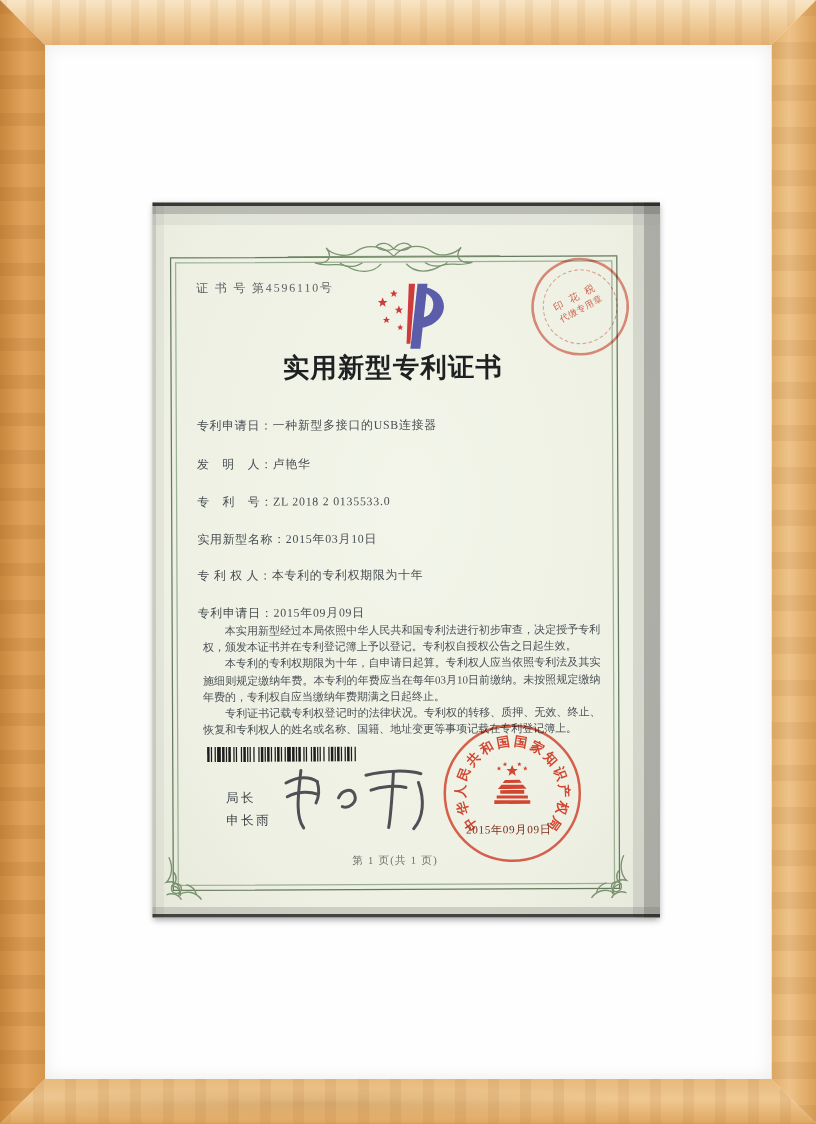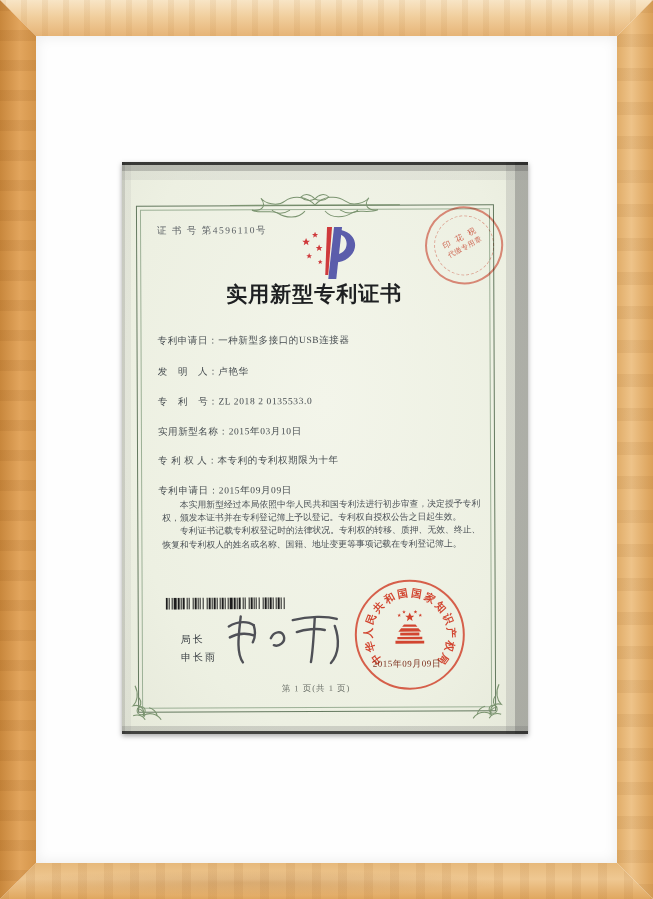--- a/index.html
+++ b/index.html
@@ -158,20 +158,21 @@
         <div class="field-row" style="top:0px"><span>专利申请日：</span><span>一种新型多接口的USB连接器</span></div>
         <div class="field-row" style="top:31px"><span>发　明　人：</span><span>卢艳华</span></div>
         <div class="field-row" style="top:61px"><span>专　利　号：</span><span>ZL 2018 2 0135533.0</span></div>
         <div class="field-row" style="top:91px"><span>实用新型名称：</span><span>2015年03月10日</span></div>
         <div class="field-row" style="top:120px"><span>专 利 权 人：</span><span>本专利的专利权期限为十年</span></div>
         <div class="field-row" style="top:150px"><span>专利申请日：</span><span>2015年09月09日</span></div>
       </div>
 
       <div class="paras">
         <p>本实用新型经过本局依照中华人民共和国专利法进行初步审查，决定授予专利权，颁发本证书并在专利登记簿上予以登记。专利权自授权公告之日起生效。</p>
+        <p>本专利的专利权期限为十年，自申请日起算。专利权人应当依照专利法及其实施细则规定缴纳年费。本专利的年费应当在每年03月10日前缴纳。未按照规定缴纳年费的，专利权自应当缴纳年费期满之日起终止。</p>
         <p>专利证书记载专利权登记时的法律状况。专利权的转移、质押、无效、终止、恢复和专利权人的姓名或名称、国籍、地址变更等事项记载在专利登记簿上。</p>
       </div>
 
       <div class="barcode"><span style="display: inline-block; height: 100%; width: 2px; background: rgb(29, 29, 29); vertical-align: top;"></span><span style="display: inline-block; height: 100%; width: 1px; background: transparent; vertical-align: top;"></span><span style="display: inline-block; height: 100%; width: 1px; background: rgb(29, 29, 29); vertical-align: top;"></span><span style="display: inline-block; height: 100%; width: 2px; background: transparent; vertical-align: top;"></span><span style="display: inline-block; height: 100%; width: 1px; background: rgb(29, 29, 29); vertical-align: top;"></span><span style="display: inline-block; height: 100%; width: 1px; background: transparent; vertical-align: top;"></span><span style="display: inline-block; height: 100%; width: 3px; background: rgb(29, 29, 29); vertical-align: top;"></span><span style="display: inline-block; height: 100%; width: 1px; background: transparent; vertical-align: top;"></span><span style="display: inline-block; height: 100%; width: 2px; background: rgb(29, 29, 29); vertical-align: top;"></span><span style="display: inline-block; height: 100%; width: 1px; background: transparent; vertical-align: top;"></span><span style="display: inline-block; height: 100%; width: 1px; background: rgb(29, 29, 29); vertical-align: top;"></span><span style="display: inline-block; height: 100%; width: 1px; background: transparent; vertical-align: top;"></span><span style="display: inline-block; height: 100%; width: 2px; background: rgb(29, 29, 29); vertical-align: top;"></span><span style="display: inline-block; height: 100%; width: 2px; background: transparent; vertical-align: top;"></span><span style="display: inline-block; height: 100%; width: 1px; background: rgb(29, 29, 29); vertical-align: top;"></span><span style="display: inline-block; height: 100%; width: 1px; background: transparent; vertical-align: top;"></span><span style="display: inline-block; height: 100%; width: 1px; background: rgb(29, 29, 29); vertical-align: top;"></span><span style="display: inline-block; height: 100%; width: 3px; background: transparent; vertical-align: top;"></span><span style="display: inline-block; height: 100%; width: 1px; background: rgb(29, 29, 29); vertical-align: top;"></span><span style="display: inline-block; height: 100%; width: 1px; background: transparent; vertical-align: top;"></span><span style="display: inline-block; height: 100%; width: 2px; background: rgb(29, 29, 29); vertical-align: top;"></span><span style="display: inline-block; height: 100%; width: 1px; background: transparent; vertical-align: top;"></span><span style="display: inline-block; height: 100%; width: 1px; background: rgb(29, 29, 29); vertical-align: top;"></span><span style="display: inline-block; height: 100%; width: 1px; background: transparent; vertical-align: top;"></span><span style="display: inline-block; height: 100%; width: 1px; background: rgb(29, 29, 29); vertical-align: top;"></span><span style="display: inline-block; height: 100%; width: 2px; background: transparent; vertical-align: top;"></span><span style="display: inline-block; height: 100%; width: 1px; background: rgb(29, 29, 29); vertical-align: top;"></span><span style="display: inline-block; height: 100%; width: 3px; background: transparent; vertical-align: top;"></span><span style="display: inline-block; height: 100%; width: 1px; background: rgb(29, 29, 29); vertical-align: top;"></span><span style="display: inline-block; height: 100%; width: 1px; background: transparent; vertical-align: top;"></span><span style="display: inline-block; height: 100%; width: 2px; background: rgb(29, 29, 29); vertical-align: top;"></span><span style="display: inline-block; height: 100%; width: 1px; background: transparent; vertical-align: top;"></span><span style="display: inline-block; height: 100%; width: 1px; background: rgb(29, 29, 29); vertical-align: top;"></span><span style="display: inline-block; height: 100%; width: 1px; background: transparent; vertical-align: top;"></span><span style="display: inline-block; height: 100%; width: 2px; background: rgb(29, 29, 29); vertical-align: top;"></span><span style="display: inline-block; height: 100%; width: 1px; background: transparent; vertical-align: top;"></span><span style="display: inline-block; height: 100%; width: 1px; background: rgb(29, 29, 29); vertical-align: top;"></span><span style="display: inline-block; height: 100%; width: 2px; background: transparent; vertical-align: top;"></span><span style="display: inline-block; height: 100%; width: 1px; background: rgb(29, 29, 29); vertical-align: top;"></span><span style="display: inline-block; height: 100%; width: 1px; background: transparent; vertical-align: top;"></span><span style="display: inline-block; height: 100%; width: 2px; background: rgb(29, 29, 29); vertical-align: top;"></span><span style="display: inline-block; height: 100%; width: 1px; background: transparent; vertical-align: top;"></span><span style="display: inline-block; height: 100%; width: 1px; background: rgb(29, 29, 29); vertical-align: top;"></span><span style="display: inline-block; height: 100%; width: 2px; background: transparent; vertical-align: top;"></span><span style="display: inline-block; height: 100%; width: 1px; background: rgb(29, 29, 29); vertical-align: top;"></span><span style="display: inline-block; height: 100%; width: 1px; background: transparent; vertical-align: top;"></span><span style="display: inline-block; height: 100%; width: 3px; background: rgb(29, 29, 29); vertical-align: top;"></span><span style="display: inline-block; height: 100%; width: 1px; background: transparent; vertical-align: top;"></span><span style="display: inline-block; height: 100%; width: 2px; background: rgb(29, 29, 29); vertical-align: top;"></span><span style="display: inline-block; height: 100%; width: 1px; background: transparent; vertical-align: top;"></span><span style="display: inline-block; height: 100%; width: 1px; background: rgb(29, 29, 29); vertical-align: top;"></span><span style="display: inline-block; height: 100%; width: 1px; background: transparent; vertical-align: top;"></span><span style="display: inline-block; height: 100%; width: 2px; background: rgb(29, 29, 29); vertical-align: top;"></span><span style="display: inline-block; height: 100%; width: 2px; background: transparent; vertical-align: top;"></span><span style="display: inline-block; height: 100%; width: 1px; background: rgb(29, 29, 29); vertical-align: top;"></span><span style="display: inline-block; height: 100%; width: 1px; background: transparent; vertical-align: top;"></span><span style="display: inline-block; height: 100%; width: 1px; background: rgb(29, 29, 29); vertical-align: top;"></span><span style="display: inline-block; height: 100%; width: 3px; background: transparent; vertical-align: top;"></span><span style="display: inline-block; height: 100%; width: 1px; background: rgb(29, 29, 29); vertical-align: top;"></span><span style="display: inline-block; height: 100%; width: 1px; background: transparent; vertical-align: top;"></span><span style="display: inline-block; height: 100%; width: 2px; background: rgb(29, 29, 29); vertical-align: top;"></span><span style="display: inline-block; height: 100%; width: 1px; background: transparent; vertical-align: top;"></span><span style="display: inline-block; height: 100%; width: 1px; background: rgb(29, 29, 29); vertical-align: top;"></span><span style="display: inline-block; height: 100%; width: 1px; background: transparent; vertical-align: top;"></span><span style="display: inline-block; height: 100%; width: 1px; background: rgb(29, 29, 29); vertical-align: top;"></span><span style="display: inline-block; height: 100%; width: 2px; background: transparent; vertical-align: top;"></span><span style="display: inline-block; height: 100%; width: 1px; background: rgb(29, 29, 29); vertical-align: top;"></span><span style="display: inline-block; height: 100%; width: 3px; background: transparent; vertical-align: top;"></span><span style="display: inline-block; height: 100%; width: 1px; background: rgb(29, 29, 29); vertical-align: top;"></span><span style="display: inline-block; height: 100%; width: 1px; background: transparent; vertical-align: top;"></span><span style="display: inline-block; height: 100%; width: 2px; background: rgb(29, 29, 29); vertical-align: top;"></span><span style="display: inline-block; height: 100%; width: 1px; background: transparent; vertical-align: top;"></span><span style="display: inline-block; height: 100%; width: 1px; background: rgb(29, 29, 29); vertical-align: top;"></span><span style="display: inline-block; height: 100%; width: 1px; background: transparent; vertical-align: top;"></span><span style="display: inline-block; height: 100%; width: 2px; background: rgb(29, 29, 29); vertical-align: top;"></span><span style="display: inline-block; height: 100%; width: 1px; background: transparent; vertical-align: top;"></span><span style="display: inline-block; height: 100%; width: 1px; background: rgb(29, 29, 29); vertical-align: top;"></span><span style="display: inline-block; height: 100%; width: 2px; background: transparent; vertical-align: top;"></span><span style="display: inline-block; height: 100%; width: 1px; background: rgb(29, 29, 29); vertical-align: top;"></span><span style="display: inline-block; height: 100%; width: 1px; background: transparent; vertical-align: top;"></span><span style="display: inline-block; height: 100%; width: 2px; background: rgb(29, 29, 29); vertical-align: top;"></span><span style="display: inline-block; height: 100%; width: 1px; background: transparent; vertical-align: top;"></span><span style="display: inline-block; height: 100%; width: 1px; background: rgb(29, 29, 29); vertical-align: top;"></span><span style="display: inline-block; height: 100%; width: 2px; background: transparent; vertical-align: top;"></span><span style="display: inline-block; height: 100%; width: 1px; background: rgb(29, 29, 29); vertical-align: top;"></span><span style="display: inline-block; height: 100%; width: 1px; background: transparent; vertical-align: top;"></span><span style="display: inline-block; height: 100%; width: 3px; background: rgb(29, 29, 29); vertical-align: top;"></span></div>
 
       <div class="director">
         <div>局长</div>
         <div>申长雨</div>
       </div>
 

